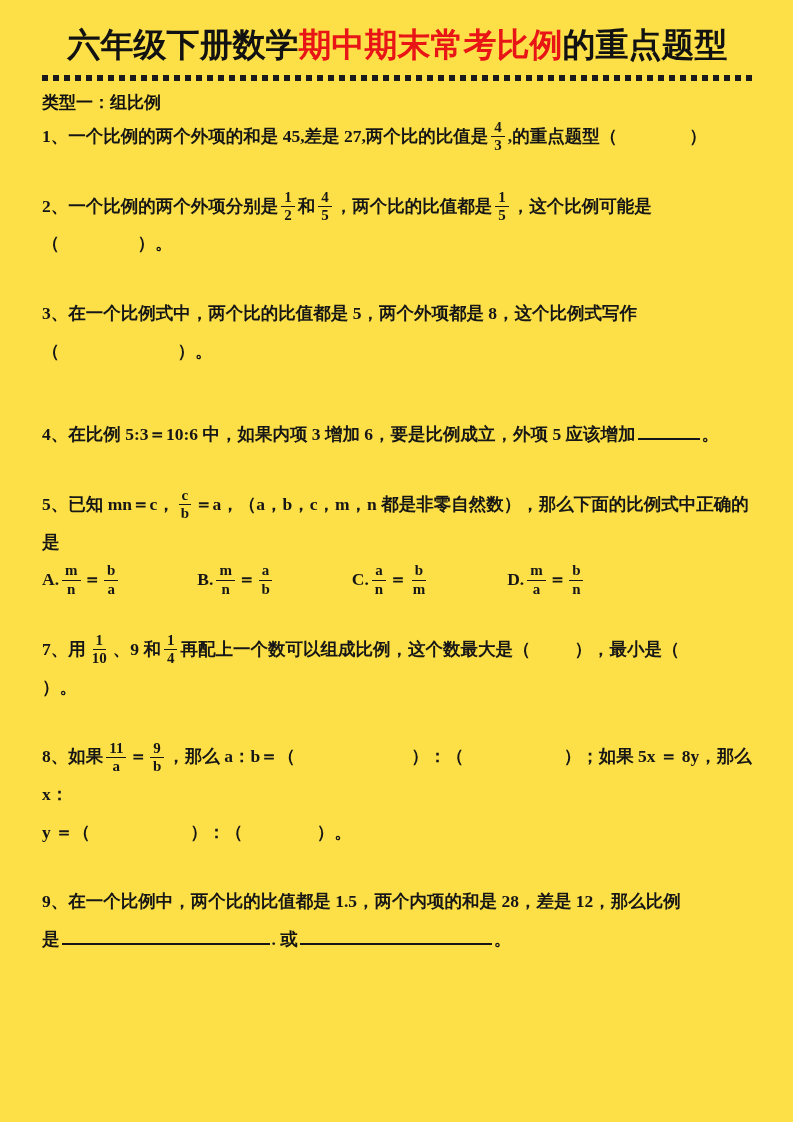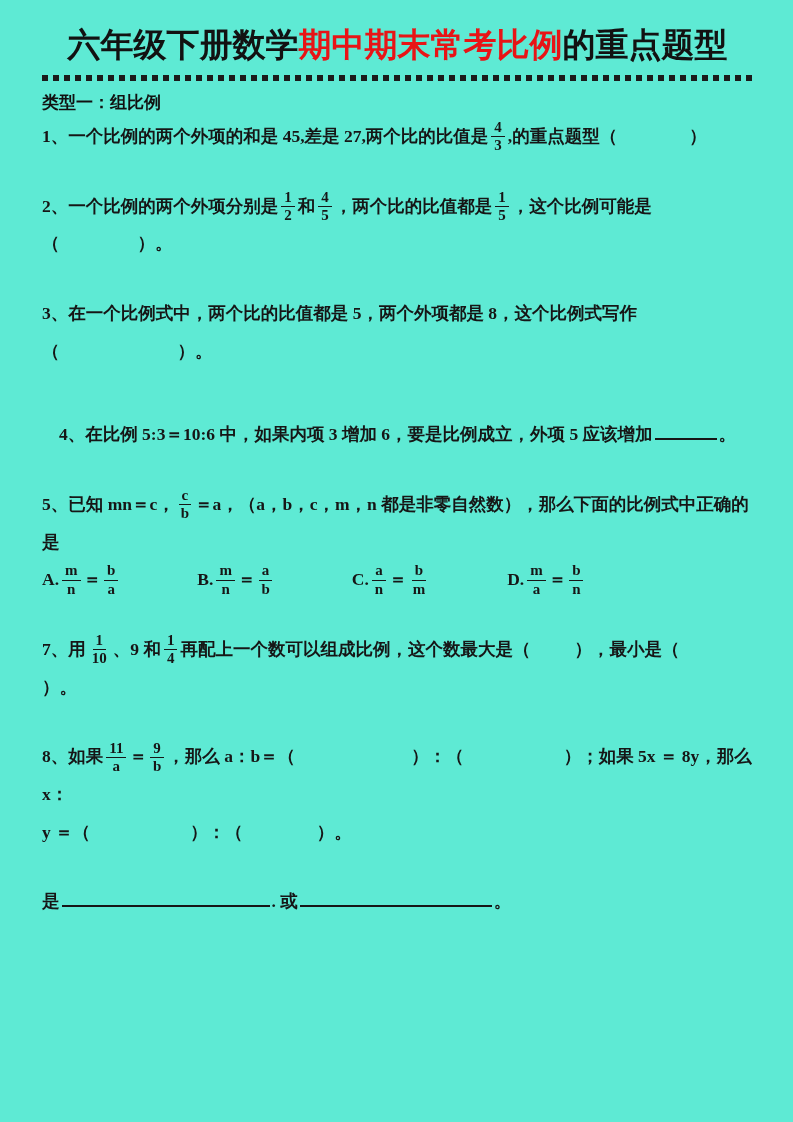--- a/index.html
+++ b/index.html
@@ -3,41 +3,41 @@
 <meta charset="utf-8">
 <style>
   html, body { margin:0; padding:0; background:#ffffff; }
   body {
     width:793px; height:1122px; overflow:hidden;
     font-family:"Liberation Serif","DejaVu Serif",serif;
     color:#161616;
   }
   .page {
     box-sizing:border-box; width:793px; height:1122px;
-    padding:20px 40px 0 42px; background:#5eead4;
+    padding:20px 40px 0 42px; background:#fde047;
   }
   .title {
     font-family:"Liberation Sans","DejaVu Sans",sans-serif;
     font-weight:900; font-size:33px; line-height:1.3;
     text-align:center; margin:4px 0 0 0; color:#121212;
     letter-spacing:0px; white-space:nowrap;
   }
   .title .hl {  }
   .dotted {
     height:6px; margin-top:8px;
     background:repeating-linear-gradient(90deg,#1b1b1b 0 6px,transparent 6px 11px);
   }
   .section {
     font-family:"Liberation Sans","DejaVu Sans",sans-serif;
     font-weight:800; font-size:17px; margin:10px 0 0 0; color:#111;
   }
   .questions { }
   .question { margin-top:32px; font-size:17.5px; font-weight:600; }
   .question:first-child { margin-top:4px; }
-  .question:nth-child(4) { margin-top:46px;text-align:center; }
+  .question:nth-child(4) { margin-top:46px; }
   .question:nth-child(9) { margin-top:64px; }
   .q-line { line-height:2.15; }
   .txt { white-space:pre-wrap; }
   .frac {
     display:inline-flex; flex-direction:column; align-items:center;
     vertical-align:middle; line-height:1.15; font-size:15px; font-weight:700;
     margin:0 3px; transform:translateY(-1px);
   }
   .frac .num { border-bottom:1.8px solid #161616; padding:0 3px; }
   .frac .den { padding:0 3px; }
@@ -125,16 +125,17 @@
         <div class="q-line"><span class="txt">8、如果</span><span class="frac">
             <span class="num">11</span>
             <span class="den">a</span>
           </span><span class="txt">＝</span><span class="frac">
             <span class="num">9</span>
             <span class="den">b</span>
           </span><span class="txt">，那么 a：b＝（</span><span class="gap" style="width: 116px;"></span><span class="txt">）：（</span><span class="gap" style="width: 100px;"></span><span class="txt">）；如果 5x ＝ 8y，那么 x：</span></div>
         <div class="q-line"><span class="txt">y ＝（</span><span class="gap" style="width: 100px;"></span><span class="txt">）：（</span><span class="gap" style="width: 74px;"></span><span class="txt">）。</span></div>
       </div>
       <div class="question">
+        <div class="q-line"><span class="txt">9、在一个比例中，两个比的比值都是 1.5，两个内项的和是 28，差是 12，那么比例</span></div>
         <div class="q-line"><span class="txt">是</span><span class="blank" style="width: 208px;"></span><span class="txt">. 或</span><span class="blank" style="width: 192px;"></span><span class="txt">。</span></div>
       </div>
     </div>
 </div>
 
 </body></html>

